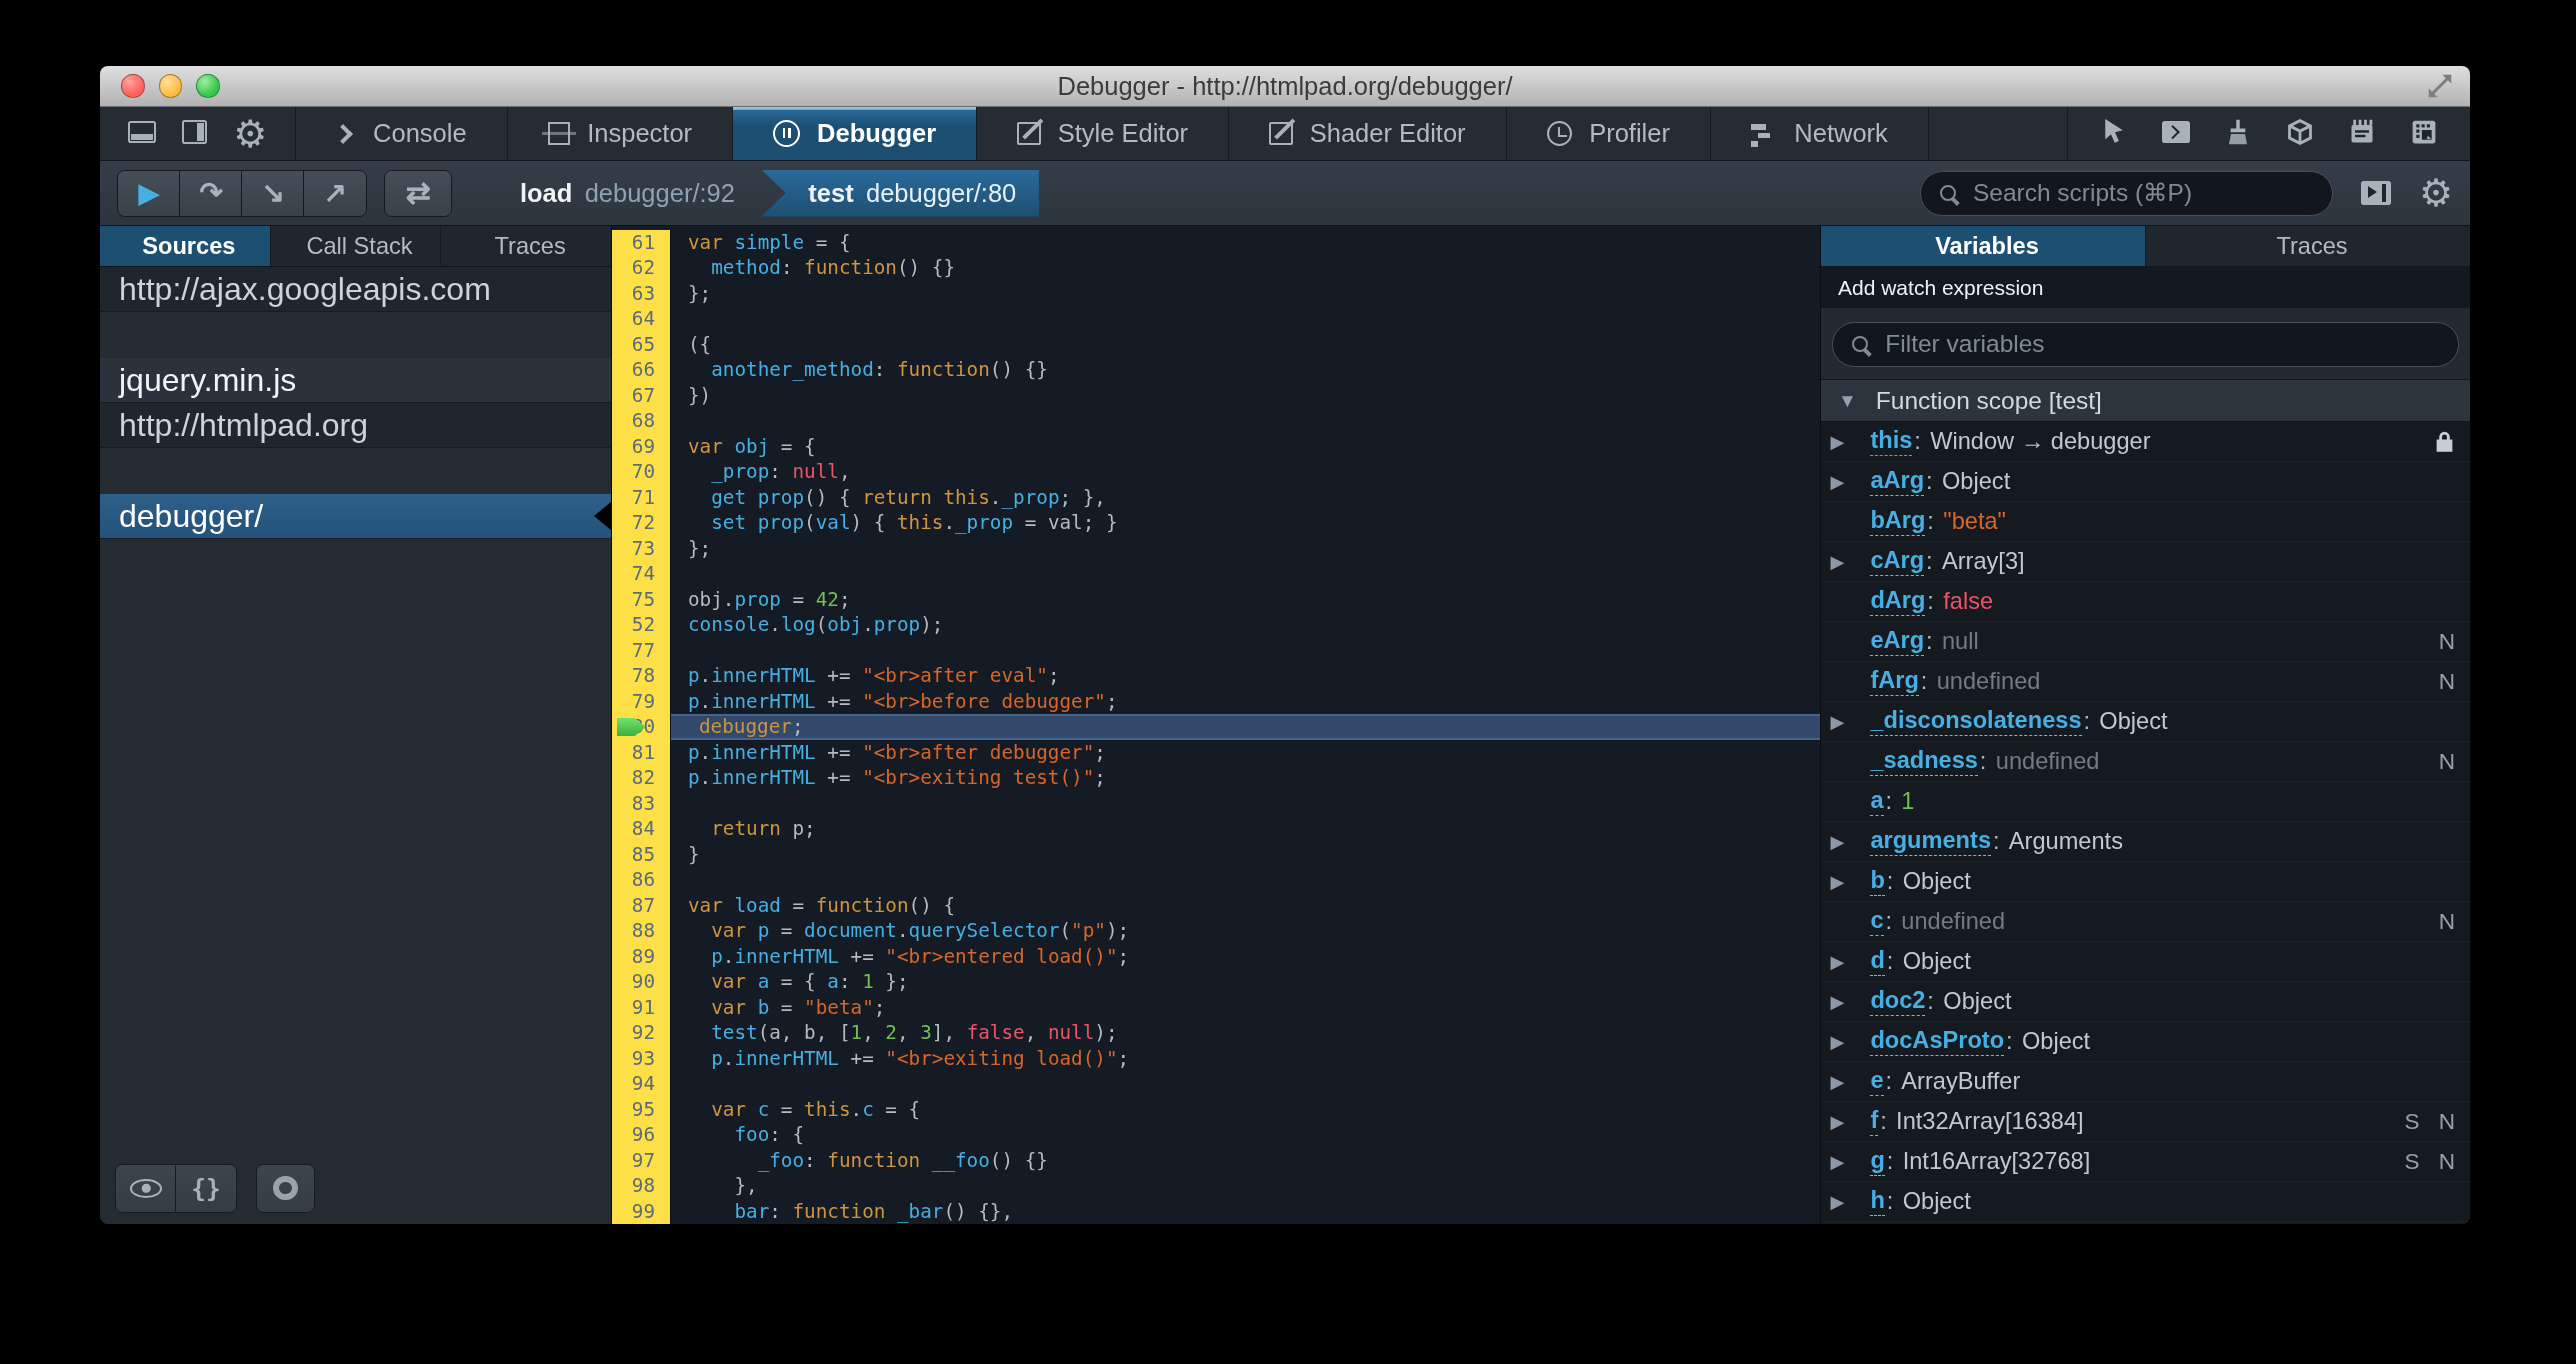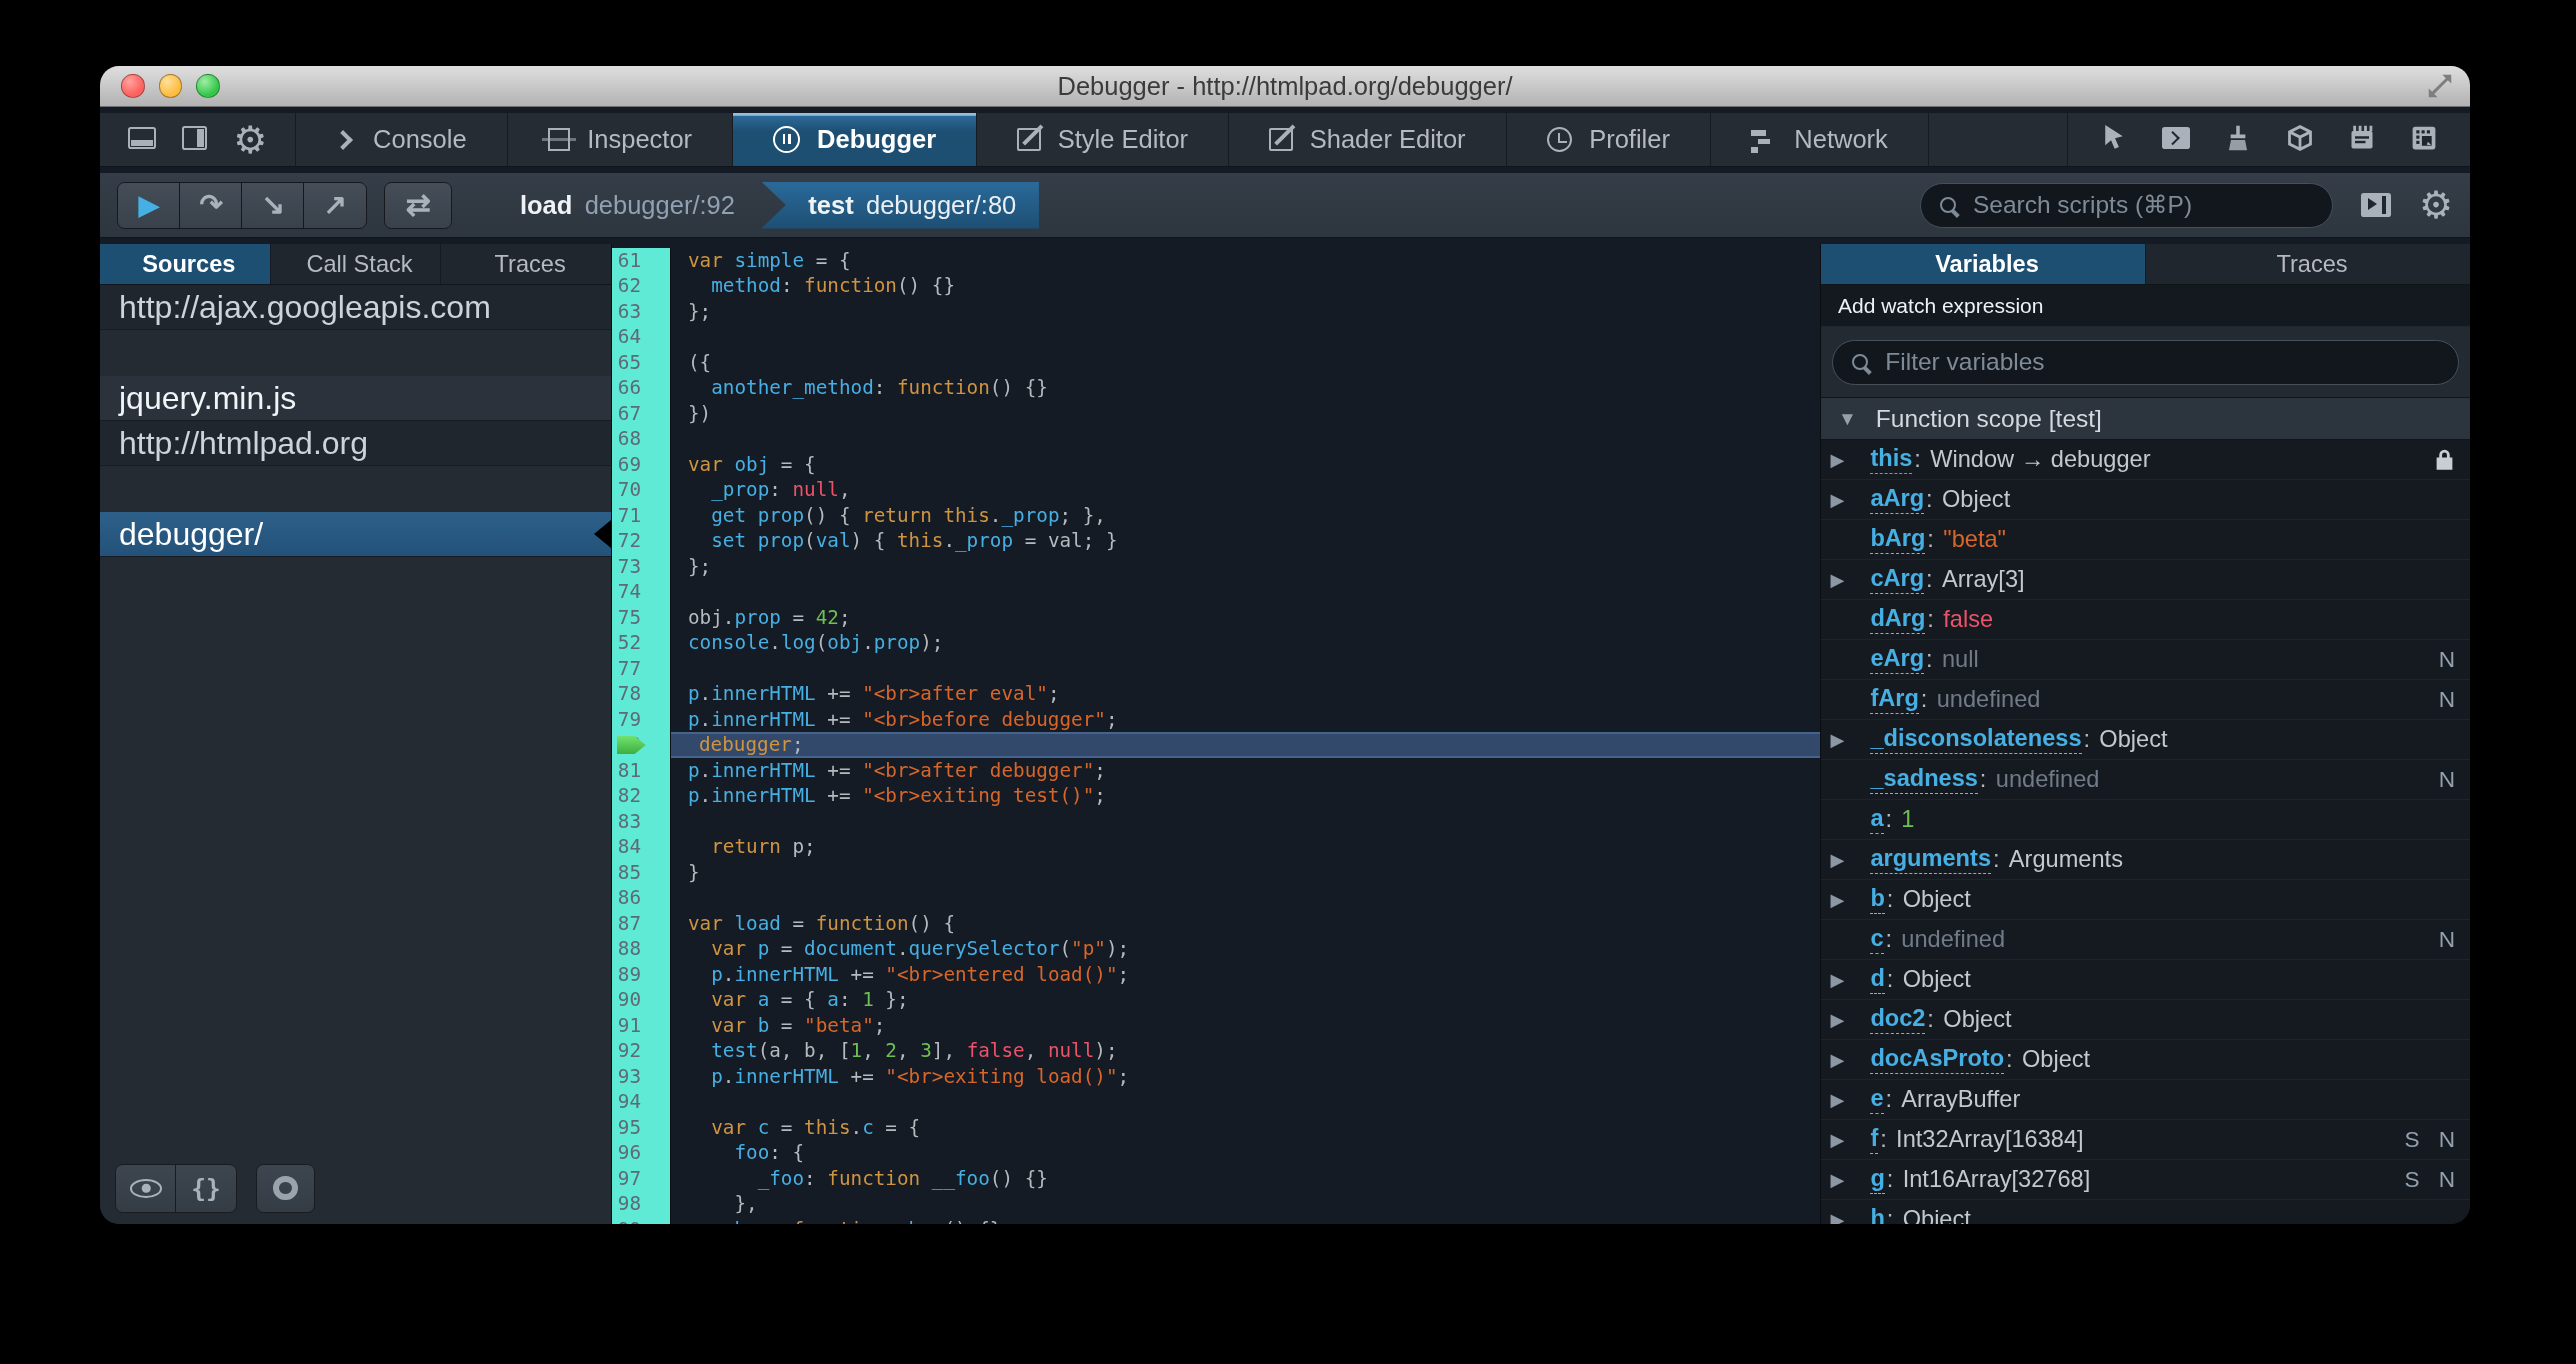--- a/index.html
+++ b/index.html
@@ -1,20 +1,20 @@
 <!DOCTYPE html>
 <html style="--accent: #1d4f73; --chrome-bg: #252c33; --editor-bg: #141b24; --titlebar-top: #dfdfdf; --titlebar-bottom: #b2b2b2; --titlebar-text: #3b3b3b; --mac-red: #fc615d; --mac-yellow: #fdbc40; --mac-green: #34c749; --icon: #a9b2bb; --text: #b6babf; --kw: #cf9440; --id: #46afe3; --str: #d96629; --num: #70bf53; --atom: #eb5368; --pln: #b6babf; --gutter-num: #5d6a77; --hl-row: #33496b; --bp-green: #4ccd4c; --underline: #9c9cff; --underline-this: #e9697a;font-size:15px"><head>
 <meta charset="utf-8">
 <style>
   html,body{margin:0;padding:0;}
   body{width:2576px;height:1364px;background:#000;position:relative;
        font-family:"Liberation Sans",sans-serif;overflow:hidden;}
   .window{position:absolute;left:100px;top:66px;width:2370px;height:1158px;
-          border-radius:19px;overflow:hidden;display:flex;flex-direction:column;
-          background:var(--editor-bg);gap:6px;}
+          border-radius:8px;overflow:hidden;display:flex;flex-direction:column;
+          background:var(--editor-bg);}
   
   .titlebar{height:40px;flex:none;background:linear-gradient(var(--titlebar-top),var(--titlebar-bottom));
             border-bottom:1.9px solid #6e6e6e;display:flex;align-items:center;position:relative;}
   .traffic{position:absolute;left:21px;top:0;bottom:0;display:flex;align-items:center;gap:14px;}
   .tl{width:23.6px;height:23.6px;border-radius:50%;border:0.9px solid rgba(0,0,0,.35);box-sizing:border-box;}
   .win-title{flex:1;text-align:center;font-size:25.5px;color:var(--titlebar-text);}
   .resize-ic{position:absolute;right:15px;top:4.7px;}
   
   .tabbar{height:53px;flex:none;background:var(--chrome-bg);display:flex;align-items:stretch;
           border-bottom:0.9px solid #10141a;}
@@ -68,22 +68,22 @@
   .src-footer{position:absolute;left:15px;bottom:11.3px;display:flex;align-items:center;}
   .sf-btn{width:62px;height:49px;background:linear-gradient(#3d464f,#343c45);border:1.9px solid #171c21;
           display:flex;align-items:center;justify-content:center;box-sizing:border-box;margin-left:-1.9px;}
   .sf-btn.first{border-radius:7.5px 0 0 7.5px;margin-left:0;}
   .sf-btn.last{border-radius:0 7.5px 7.5px 0;}
   .sf-btn.single{border-radius:7.5px;margin-left:19px;width:59px;}
   
   .editor{flex:1;background:var(--editor-bg);font-family:"DejaVu Sans Mono",monospace;
           font-size:19.3px;line-height:25.5px;padding-top:3.8px;overflow:hidden;min-width:0;}
   .ln{display:flex;height:25.5px;}
-  .gut{width:59px;flex:none;text-align:right;padding-right:29px;box-sizing:border-box;
-       color:var(--gutter-num);background:#5eead4;border-right:1.9px solid #0a0e13;position:relative;cursor:default;}
+  .gut{width:59px;flex:none;text-align:right;padding-right:15px;box-sizing:border-box;
+       color:var(--gutter-num);background:#fde047;border-right:1.9px solid #0a0e13;position:relative;cursor:default;}
   .lcode{flex:1;white-space:pre;padding-left:17px;color:var(--pln);}
   .ln.hl .lcode{background:var(--hl-row);box-shadow:inset 0 1.9px 0 #44648e, inset 0 -1.9px 0 #44648e;padding-left:28px;}
   .bp{position:absolute;left:4.7px;top:3.8px;width:29px;height:18px;
       background:linear-gradient(#6fe36f,#3fae3f);clip-path:polygon(0 0,62% 0,100% 50%,62% 100%,0 100%);}
   .kw{color:var(--kw);} .id{color:var(--id);} .str{color:var(--str);}
   .num{color:var(--num);} .atom{color:var(--atom);} .pln{color:var(--pln);}
   
   .vars-pane{width:649px;flex:none;background:#151a21;border-left:1.9px solid #0a0e13;
              display:flex;flex-direction:column;}
   .watch-row{height:41px;flex:none;display:flex;align-items:center;padding:0 17px;font-size:21px;

